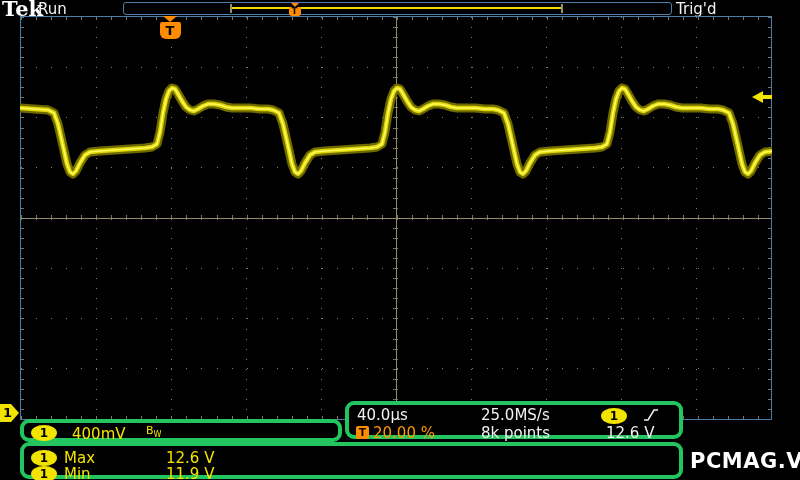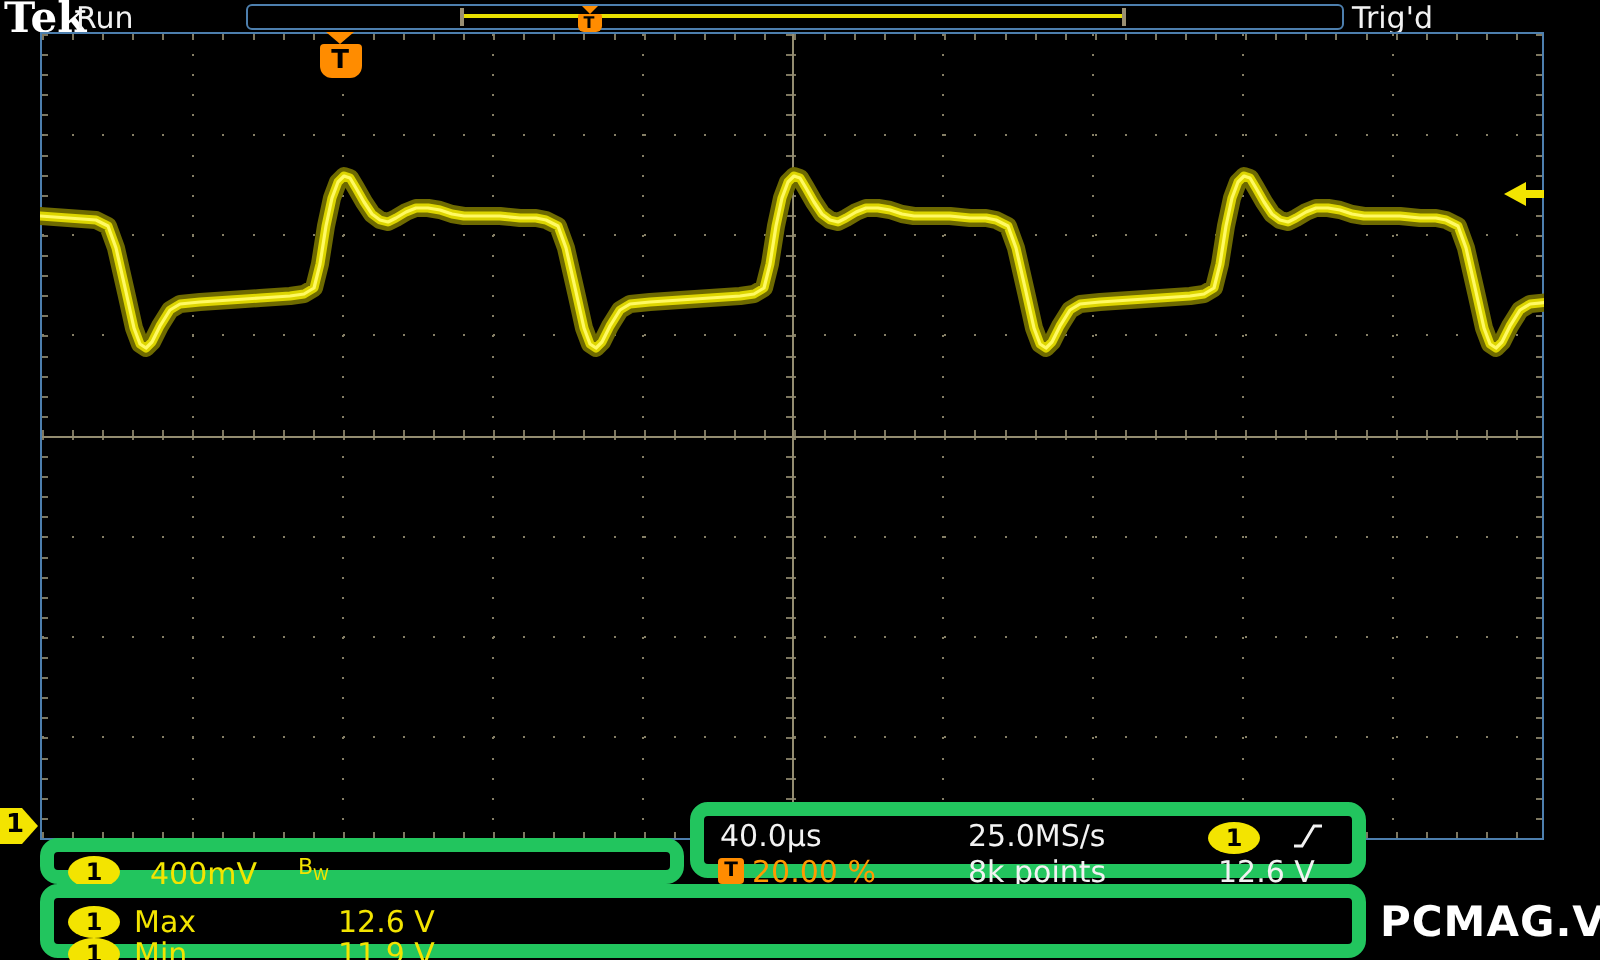--- a/index.html
+++ b/index.html
@@ -55,21 +55,21 @@
                     border-radius:2px 2px 6px 6px; color:#000; font-size:13px;
                     font-weight:bold; text-align:center; line-height:17px; }
 
   
   #ch1-marker { left:0px; top:404px; width:19px; height:18px; background:#f3e400;
                 clip-path:polygon(0 0,11px 0,100% 50%,11px 100%,0 100%);
                 color:#000; font-size:13px; font-weight:bold; text-align:left;
                 line-height:18px; padding-left:3px; z-index:4; }
 
   
-  .readout-box { background:#000; border:7px solid #22c55e; border-radius:9px; z-index:5; }
+  .readout-box { background:#000; border:4px solid #22c55e; border-radius:9px; z-index:5; }
   #ch-box   { left:20px; top:419px; width:322px; height:23px; }
   #hz-box   { left:345px; top:401px; width:338px; height:38px; }
   #meas-box { left:20px; top:442px; width:663px; height:37px; }
   .badge { position:absolute; width:26px; height:16px; background:#f3e400;
            border-radius:50%; color:#000; font-size:12px; font-weight:bold;
            text-align:center; line-height:16px; }
   .ytxt { position:absolute; color:#f3e400; font-size:15px; line-height:16px; }
   .wtxt { position:absolute; color:#f2f2f2; font-size:15px; line-height:16px; }
   .otxt { position:absolute; color:#ff9a00; font-size:15px; line-height:16px; }
   #trig-pos-icon { left:7px; top:21px; width:13px; height:13px; background:#ff8c00;

